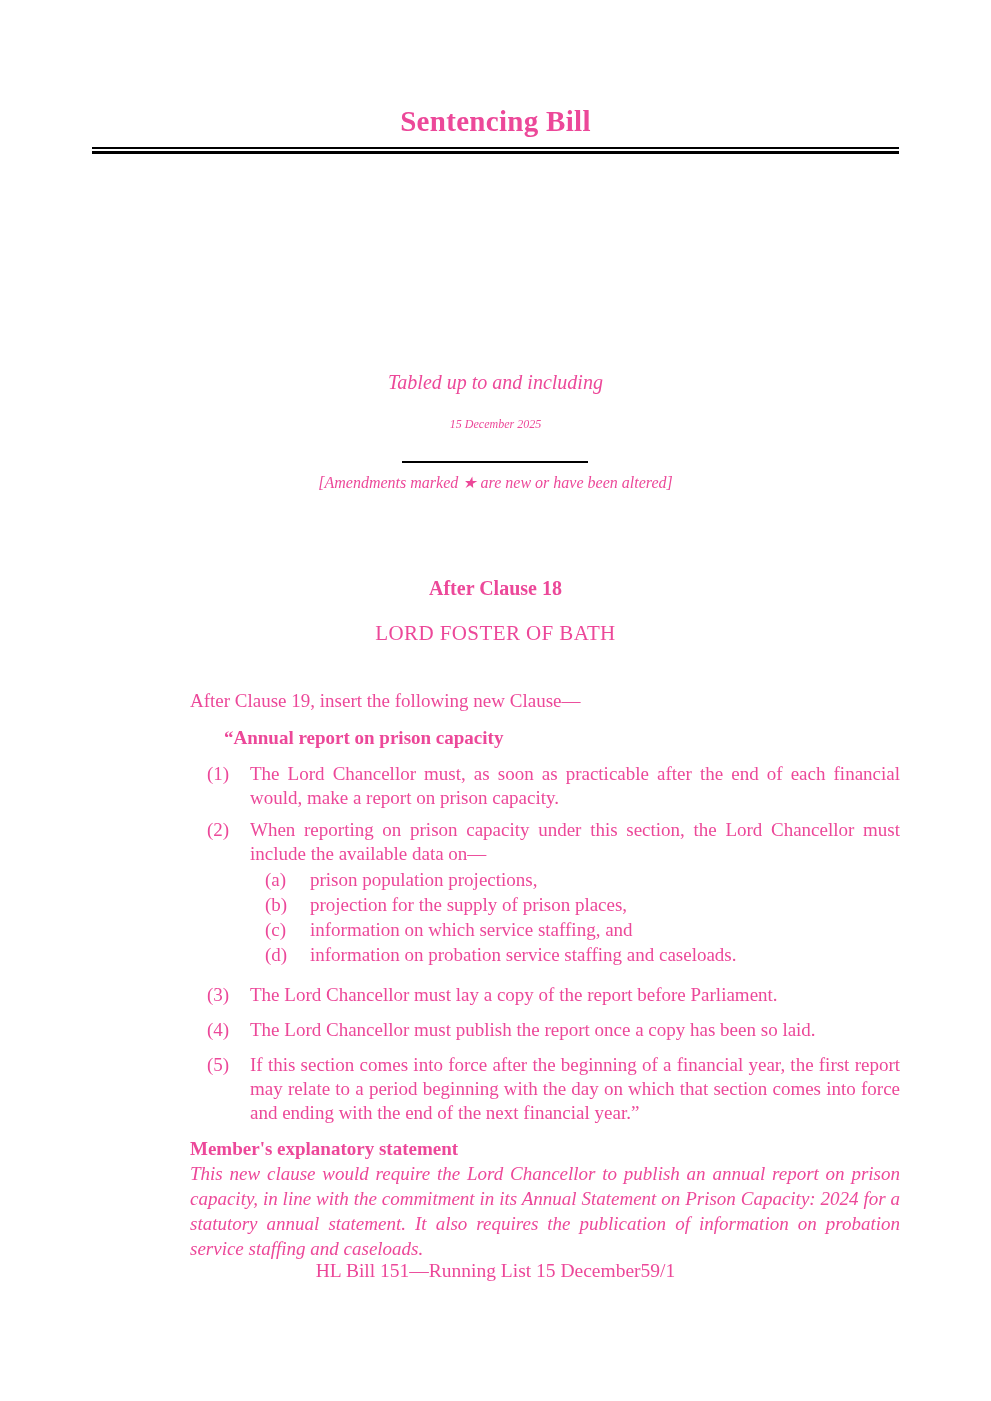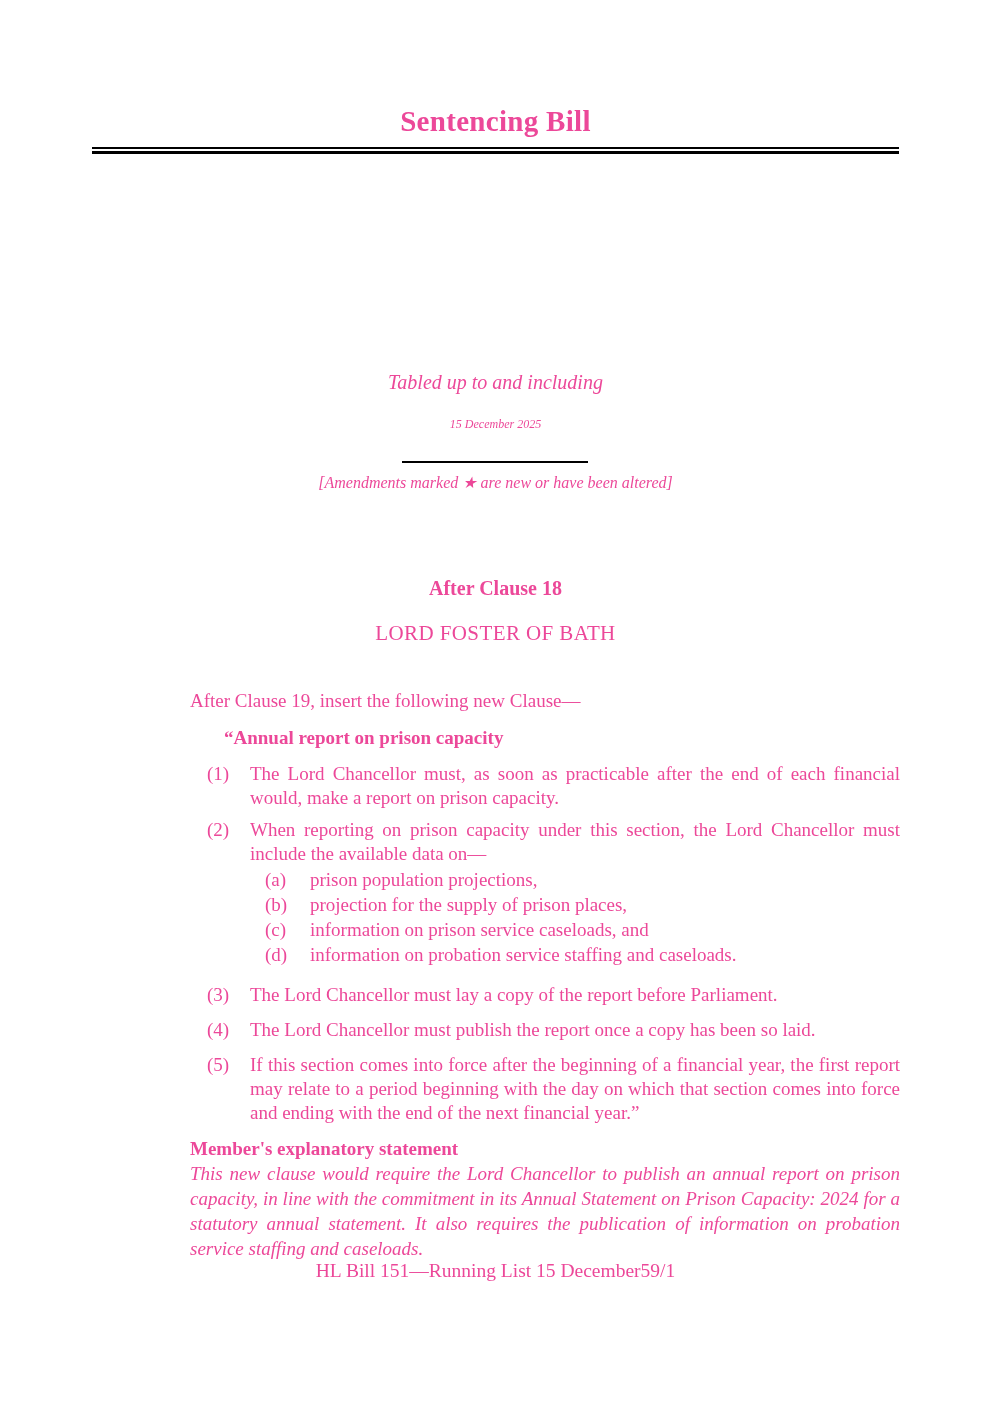--- a/index.html
+++ b/index.html
@@ -141,21 +141,21 @@
         <div class="sub-item">
           <span class="subnum">(a)</span>
           <span>prison population projections,</span>
         </div>
         <div class="sub-item">
           <span class="subnum">(b)</span>
           <span>projection for the supply of prison places,</span>
         </div>
         <div class="sub-item">
           <span class="subnum">(c)</span>
-          <span>information on prison service caseloads, and</span>
+          <span>information on which service staffing, and</span>
         </div>
         <div class="sub-item">
           <span class="subnum">(d)</span>
           <span>information on probation service staffing and caseloads.</span>
         </div>
       </div>
     </div>
 
     <div class="clause-item mt16">
       <span class="num">(3)</span>

